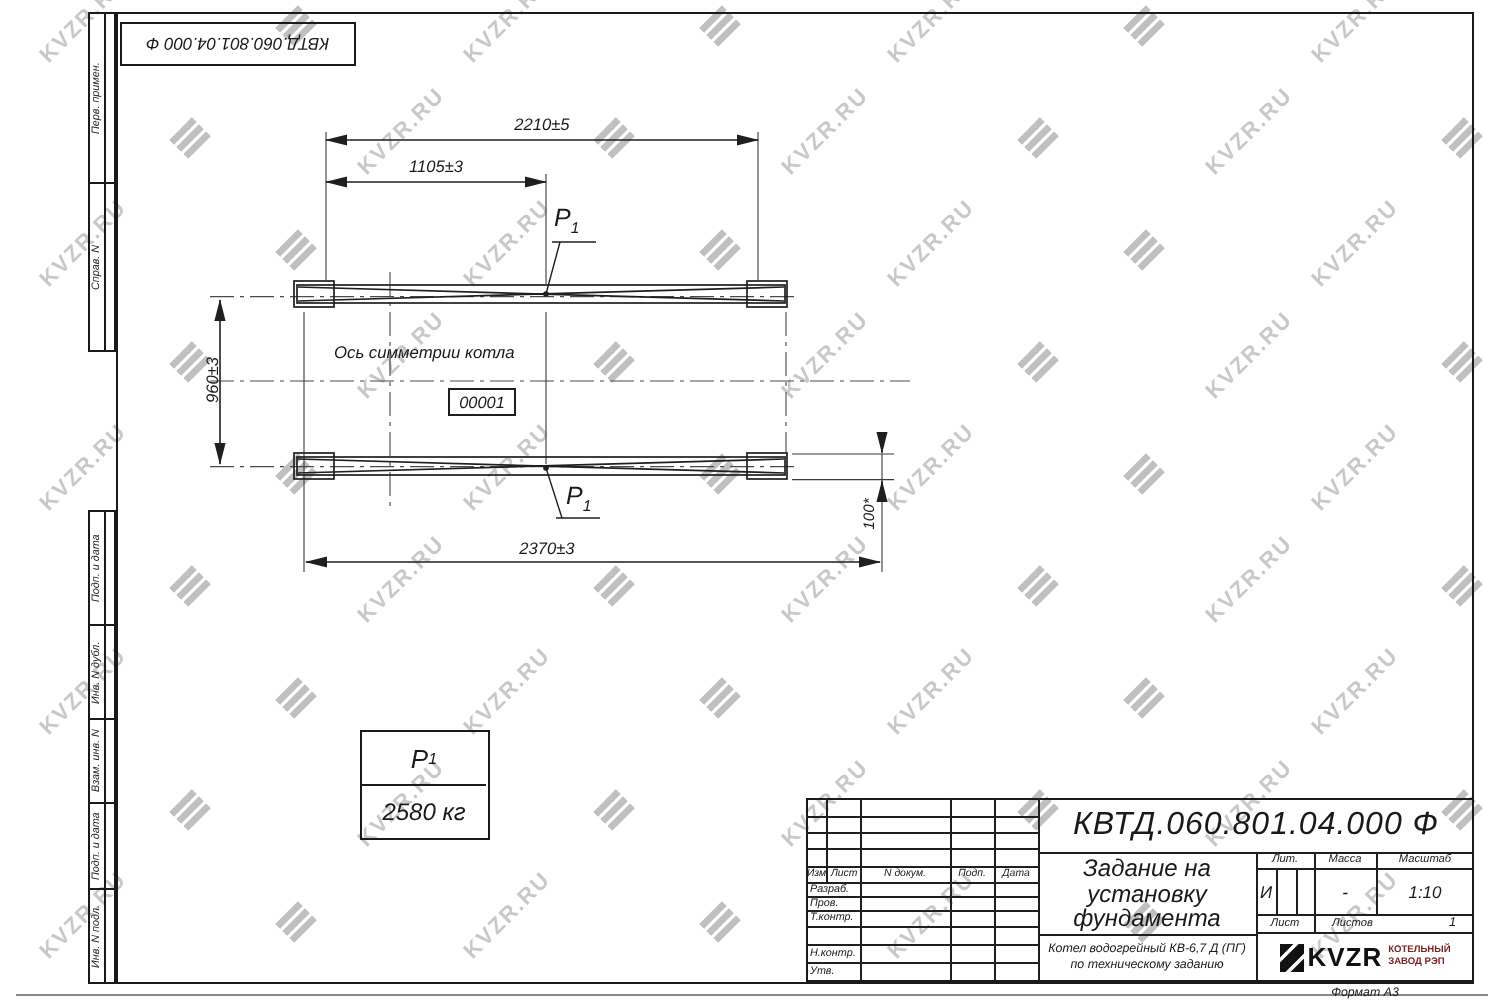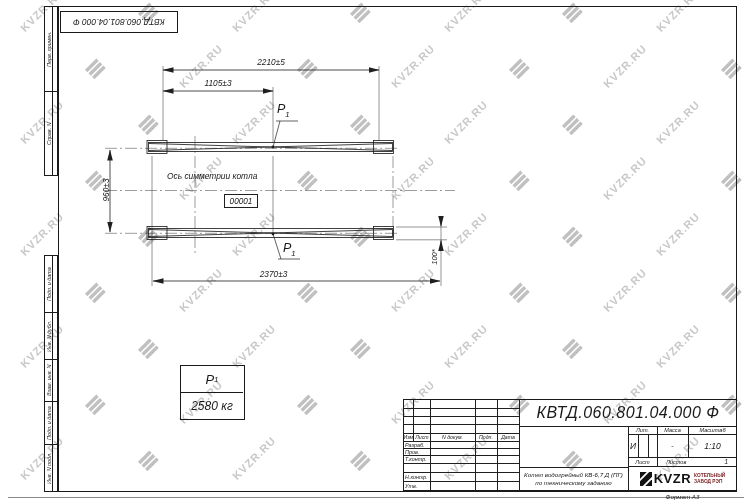--- a/index.html
+++ b/index.html
@@ -445,20 +445,21 @@
   <div class="abs cad ctr" style="left:497px;top:433px;width:22px;height:8px;font-size:5.2px;z-index:5">Дата</div>
 
   <div class="abs cad" style="left:405px;top:442px;width:26px;height:6px;font-size:5.4px;z-index:5">Разраб.</div>
   <div class="abs cad" style="left:405px;top:449px;width:26px;height:6px;font-size:5.4px;z-index:5">Пров.</div>
   <div class="abs cad" style="left:405px;top:456px;width:26px;height:6px;font-size:5.4px;z-index:5">Т.контр.</div>
   <div class="abs cad" style="left:405px;top:465px;width:26px;height:6px;font-size:5.4px;z-index:5"></div>
   <div class="abs cad" style="left:405px;top:474px;width:26px;height:6px;font-size:5.4px;z-index:5">Н.контр.</div>
   <div class="abs cad" style="left:405px;top:483px;width:26px;height:6px;font-size:5.4px;z-index:5">Утв.</div>
 
   <div class="abs cad ctr" style="left:519px;top:399px;width:218px;height:27px;font-size:16px;letter-spacing:0.5px;white-space:nowrap;z-index:5">КВТД.060.801.04.000 Ф</div>
+  <div class="abs cad ctr" style="left:521px;top:427px;width:105px;height:40px;font-size:12px;line-height:1.08;z-index:5">Задание на установку фундамента</div>
   <div class="abs cad ctr" style="left:520px;top:468px;width:107px;height:22px;font-size:6.2px;line-height:1.3;flex-direction:column;z-index:5">
     <span>Котел водогрейный КВ-6,7 Д (ПГ)</span>
     <span>по техническому заданию</span>
   </div>
 
   <div class="abs cad ctr" style="left:628px;top:426px;width:29px;height:8px;font-size:5.6px;z-index:5">Лит.</div>
   <div class="abs cad ctr" style="left:657px;top:426px;width:31px;height:8px;font-size:5.6px;z-index:5">Масса</div>
   <div class="abs cad ctr" style="left:688px;top:426px;width:49px;height:8px;font-size:5.6px;z-index:5">Масштаб</div>
   <div class="abs cad ctr" style="left:628px;top:434px;width:10px;height:23px;font-size:8.5px;z-index:5">И</div>
   <div class="abs cad ctr" style="left:657px;top:434px;width:31px;height:23px;font-size:8.5px;z-index:5">-</div>

